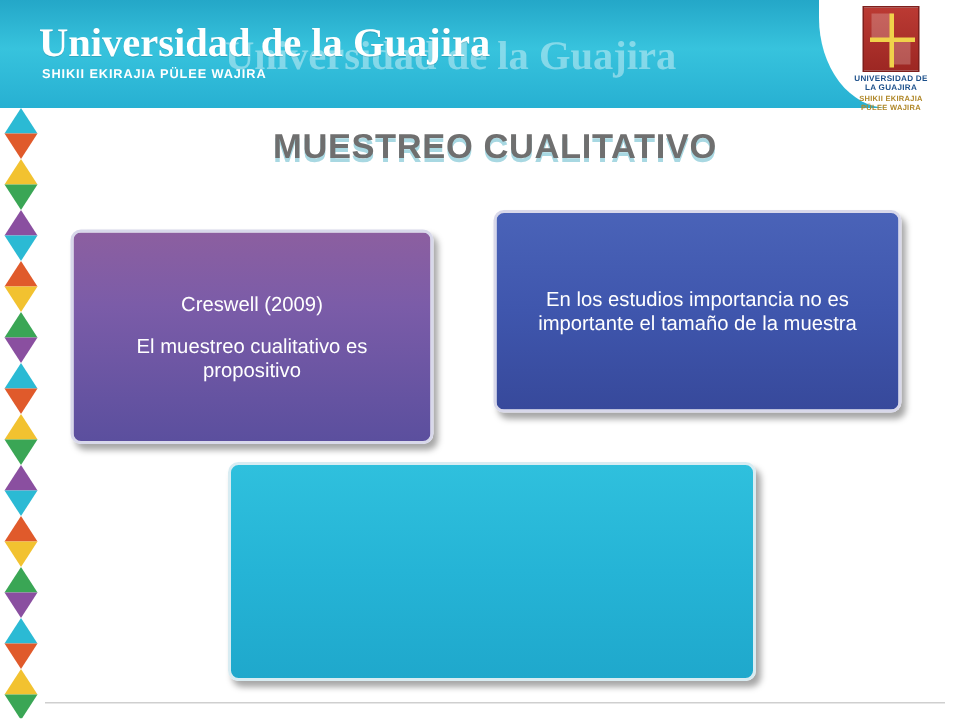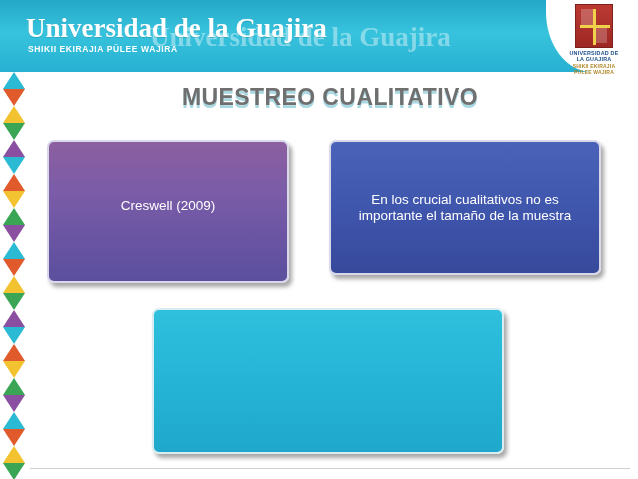--- a/index.html
+++ b/index.html
@@ -182,21 +182,21 @@
     box-shadow: 3px 4px 4px rgba(0,0,0,0.35);
     overflow: hidden;
   }
   .box .line {
     display: block;
     width: 100%;
   }
   .box .gap { height: 12px; }
 
   #box-creswell {
-    left: 47px; top: 140px;
+    left: 47px; top: 153px;
     width: 242px; height: 143px;
     border: 2px solid #d8d8ea;
     background: linear-gradient(180deg, #8c5fa0 0%, #7b5ca8 35%, #5b4f9e 100%);
     font-size: 13.5px;
     line-height: 16px;
   }
   #box-estudios {
     left: 329px; top: 140px;
     width: 272px; height: 135px;
     border: 2px solid #d8d8ea;
@@ -265,23 +265,24 @@
   <div id="bottom-line"></div>
 
   <div id="slide-title-wrap">
     <div id="slide-title-shadow">MUESTREO CUALITATIVO</div>
     <div id="slide-title">MUESTREO CUALITATIVO</div>
   </div>
 
   <div class="box" id="box-creswell">
     <span class="line">Creswell (2009)</span>
     <span class="gap"></span>
+    <span class="line">El muestreo cualitativo es propositivo</span>
   </div>
 
   <div class="box" id="box-estudios">
-    <span class="line">En los crucial cualitativos no es importante el tamaño de la muestra</span>
+    <span class="line">En los estudios importancia no es importante el tamaño de la muestra</span>
   </div>
 
   <div class="box" id="box-bardour">
     <span class="gap"></span>
   </div>
 
 </div>
 
 </body></html>

